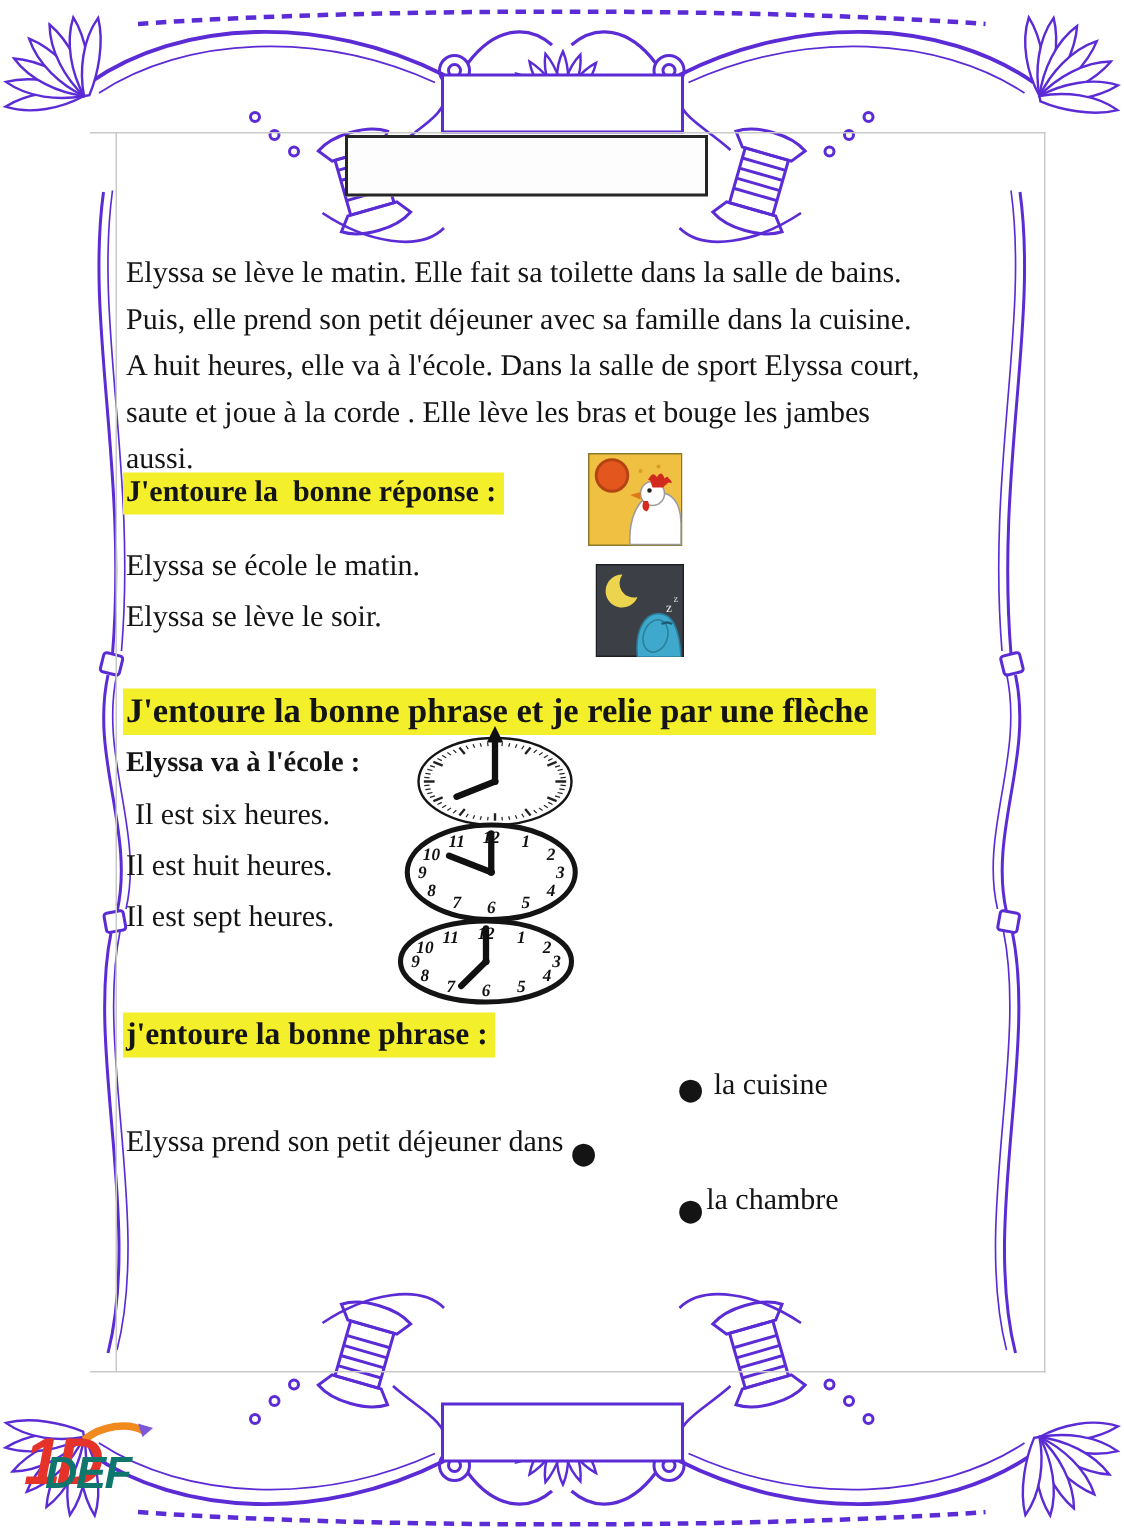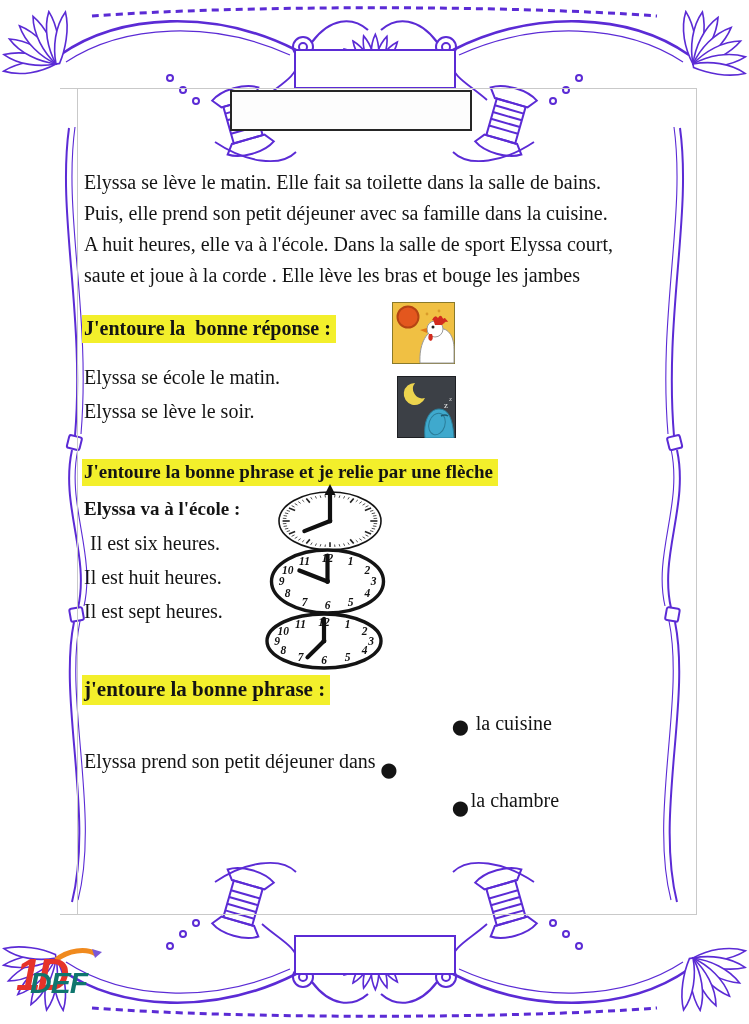--- a/index.html
+++ b/index.html
@@ -8,21 +8,21 @@
   #border-svg{position:absolute;left:0;top:0;z-index:1;}
   #content{position:absolute;left:0;top:0;width:749px;height:1024px;z-index:2;border-radius:28px;}
   .page-edge{position:absolute;background:#c9c9c9;}
   .title-box{position:absolute;left:230px;top:90px;width:238px;height:37px;
              border:2px solid #262626;background:#fdfdfd;}
   .para{position:absolute;left:84px;top:167px;width:600px;font-size:20px;line-height:31px;
         white-space:nowrap;}
   .hl{display:inline-block;background:#f3ef2b;font-weight:bold;white-space:pre-wrap;
       padding:2px 5px 3px 2px;}
   .h1{position:absolute;left:82px;top:315px;font-size:20px;}
-  .h2{position:absolute;left:82px;top:459px;font-size:19px;}
+  .h2{position:absolute;left:82px;top:459px;font-size:23px;}
   .h3{position:absolute;left:82px;top:675px;font-size:21px;}
   .opt{position:absolute;font-size:20px;white-space:nowrap;}
   .boldline{position:absolute;font-size:19px;font-weight:bold;white-space:nowrap;}
   .pic{position:absolute;}
   .clock{position:absolute;}
   .bullet{font-size:15px;line-height:0;vertical-align:-2px;margin-right:7px;}
   .bullet2{font-size:15px;line-height:0;vertical-align:-7px;margin-left:5px;}
   .match-opt{position:absolute;font-size:20px;white-space:nowrap;}
   #logo{position:absolute;left:14px;top:946px;width:110px;height:66px;}
   #logo .top{position:absolute;left:2px;top:4px;font-family:"Liberation Sans",sans-serif;
@@ -116,20 +116,21 @@
   <div class="page-edge" style="left:60px;top:88px;width:637px;height:1px;"></div>
   <div class="page-edge" style="left:60px;top:914px;width:637px;height:1px;"></div>
 
   <div class="title-box"></div>
 
   <div class="para">
     <div>Elyssa se lève le matin. Elle fait sa toilette dans la salle de bains.</div>
     <div>Puis, elle prend son petit déjeuner avec sa famille dans la cuisine.</div>
     <div>A huit heures, elle va à l'école. Dans la salle de sport Elyssa court,</div>
     <div>saute et joue à la corde . Elle lève les bras et bouge les jambes</div>
+    <div>aussi.</div>
   </div>
 
   <div class="h1">
     <span class="hl">J'entoure la  bonne réponse :</span>
   </div>
   <div class="opt" style="left:84px;top:366px;">Elyssa se école le matin.</div>
   <div class="opt" style="left:84px;top:400px;">Elyssa se lève le soir.</div>
 
   <svg class="pic" style="left:392px;top:302px;" width="63" height="62">
     <rect x="0.5" y="0.5" width="62" height="61" fill="#f0c043" stroke="#8a7a2a"></rect>

